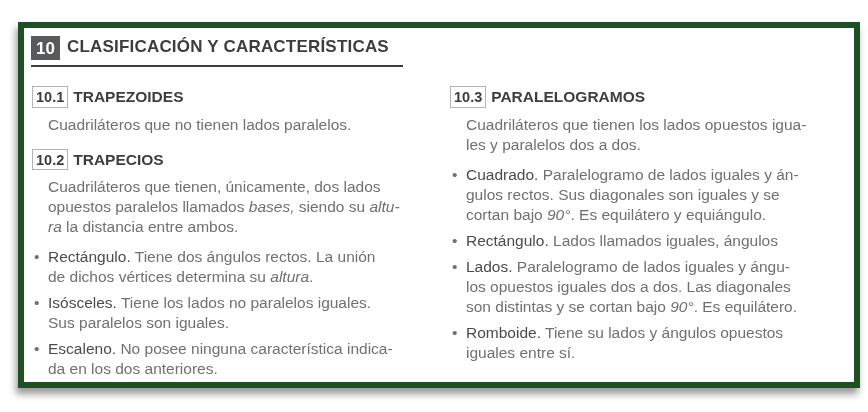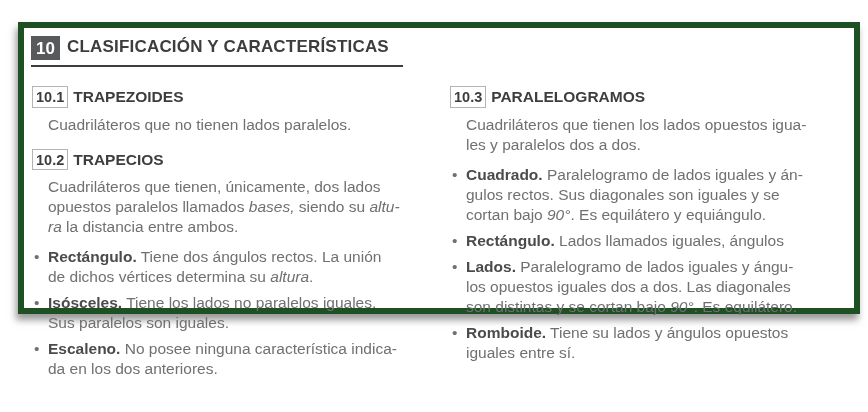--- a/index.html
+++ b/index.html
@@ -2,21 +2,21 @@
 <html style="--green: #1e5023; --badge: #58595b; --dark: #3c3d3f; --body: #6f7072; --bold: #4a4b4d; --boxline: #b3b4b6;"><head>
 <meta charset="utf-8">
 <style>
   * { margin:0; padding:0; box-sizing:border-box; }
   html,body { background:#ffffff; }
   body {
     width:868px; height:412px; position:relative; overflow:hidden;
     font-family:"Liberation Sans", sans-serif;
   }
   .panel {
-    position:absolute; left:18px; top:22px; width:842px; height:292px;
+    position:absolute; left:18px; top:22px; width:842px; height:366px;
     background:#fff;
     border:6px solid var(--green, #1e5023);
     box-shadow:-2px 6px 7px rgba(70,70,70,.55);
     padding:8px 6px 0 4px;
   }
   .panel-header {
     display:inline-block; margin-left:3px;
     border-bottom:2px solid var(--dark, #3c3d3f);
     padding:0 14px 5px 0;
     white-space:nowrap;
@@ -47,21 +47,21 @@
     margin:5px 0 10px 16px;
     font-size:15.5px; line-height:20px; color:var(--body, #6f7072);
   }
   .bullets { list-style:none; }
   .bullet {
     display:flex; margin-bottom:6px;
     font-size:15.5px; line-height:20px; color:var(--body, #6f7072);
   }
   .dot { flex:none; width:16px; padding-left:2px; color:var(--body, #6f7072); }
   .btext { flex:1; min-width:0; }
-  .bd { font-weight:bold; color:var(--bold, #4a4b4d); }
+  .bd { font-weight:normal; color:var(--bold, #4a4b4d); }
   .it { font-style:italic; }
   .ln { white-space:nowrap; }
 </style>
 </head>
 <body>
 
 <div class="panel">
   <div class="panel-header">
     <span class="num-badge">10</span><span class="header-title">CLASIFICACIÓN Y CARACTERÍSTICAS</span>
   </div>

